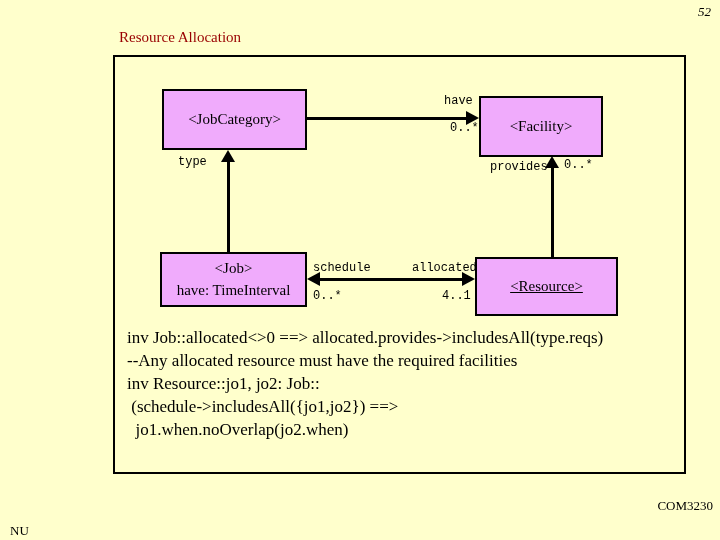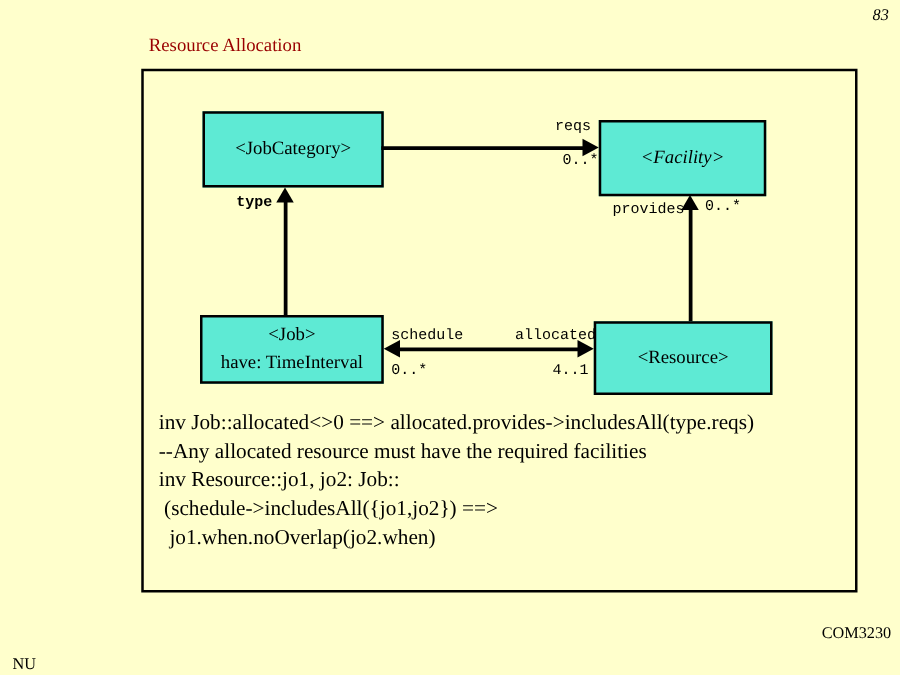--- a/index.html
+++ b/index.html
@@ -23,31 +23,31 @@
   }
   #diagram-panel {
     left: 113px; top: 55px;
     width: 573px; height: 419px;
     border: 2px solid #000000;
     background: #FFFFCC;
   }
 
   .class-box {
     position: absolute;
-    background: #5eead4;
+    background: #f0abfc;
     border: 2px solid #000000;
     display: flex; flex-direction: column;
     align-items: center; justify-content: center;
     font-size: 15px; line-height: 1.45;
     text-align: center;
   }
   #box-jobcategory { left: 162px; top: 89px;  width: 145px; height: 61px; }
-  #box-facility    { left: 479px; top: 96px;  width: 134px; height: 61px; font-style: italic; }
+  #box-facility    { left: 479px; top: 96px;  width: 124px; height: 61px; }
   #box-job         { left: 160px; top: 252px; width: 147px; height: 55px; }
-  #box-resource    { left: 475px; top: 257px; width: 143px; height: 59px; }
+  #box-resource    { left: 475px; top: 257px; width: 143px; height: 59px; text-decoration: underline; }
 
   .edge-line { position: absolute; background: #000000; }
   #line-reqs     { left: 305px; top: 117px; width: 163px; height: 3px; }
   #line-type     { left: 227px; top: 159px; width: 3px;  height: 94px; }
   #line-provides { left: 551px; top: 165px; width: 3px;  height: 92px; }
   #line-sched    { left: 317px; top: 278px; width: 147px; height: 3px; }
 
   .arrowhead { position: absolute; width: 0; height: 0; }
   #arrow-reqs-right {
     left: 466px; top: 111px;
@@ -75,41 +75,41 @@
     border-left: 13px solid #000000;
   }
 
   .edge-label {
     position: absolute;
     font-family: "Liberation Mono", monospace;
     font-size: 12px; white-space: nowrap;
   }
   #label-reqs           { left: 444px; top: 94px; }
   #label-reqs-mult      { left: 450px; top: 121px; }
-  #label-type           { left: 189px; top: 155px; font-weight: bold; }
+  #label-type           { left: 178px; top: 155px; }
   #label-provides       { left: 490px; top: 160px; }
   #label-provides-mult  { left: 564px; top: 158px; }
   #label-schedule       { left: 313px; top: 261px; }
   #label-allocated      { left: 412px; top: 261px; }
   #label-schedule-mult  { left: 313px; top: 289px; }
   #label-allocated-mult { left: 442px; top: 289px; }
 
   #constraints {
     left: 127px; top: 326px; width: 575px;
     font-size: 17px; line-height: 23px;
   }
   #constraints .cline { white-space: pre; }
 
   #footer-left  { left: 10px;  top: 523px; font-size: 13px; }
   #footer-right { right: 7px;  top: 498px; font-size: 13px; }
 </style>
 </head>
 <body>
 
-<div class="abs" id="slide-number">83</div>
+<div class="abs" id="slide-number">52</div>
 <div class="abs" id="slide-title">Resource Allocation</div>
 
 <div class="abs" id="diagram-panel"></div>
 
 <div class="class-box" id="box-jobcategory">
   <div>&lt;JobCategory&gt;</div>
 </div>
 <div class="class-box" id="box-facility">
   <div>&lt;Facility&gt;</div>
 </div>
@@ -125,21 +125,21 @@
 <div class="edge-line" id="line-type"></div>
 <div class="edge-line" id="line-provides"></div>
 <div class="edge-line" id="line-sched"></div>
 
 <div class="arrowhead" id="arrow-reqs-right"></div>
 <div class="arrowhead" id="arrow-type-up"></div>
 <div class="arrowhead" id="arrow-provides-up"></div>
 <div class="arrowhead" id="arrow-sched-left"></div>
 <div class="arrowhead" id="arrow-sched-right"></div>
 
-<div class="edge-label" id="label-reqs">reqs</div>
+<div class="edge-label" id="label-reqs">have</div>
 <div class="edge-label" id="label-reqs-mult">0..*</div>
 <div class="edge-label" id="label-type">type</div>
 <div class="edge-label" id="label-provides">provides</div>
 <div class="edge-label" id="label-provides-mult">0..*</div>
 <div class="edge-label" id="label-schedule">schedule</div>
 <div class="edge-label" id="label-allocated">allocated</div>
 <div class="edge-label" id="label-schedule-mult">0..*</div>
 <div class="edge-label" id="label-allocated-mult">4..1</div>
 
 <div class="abs" id="constraints">

